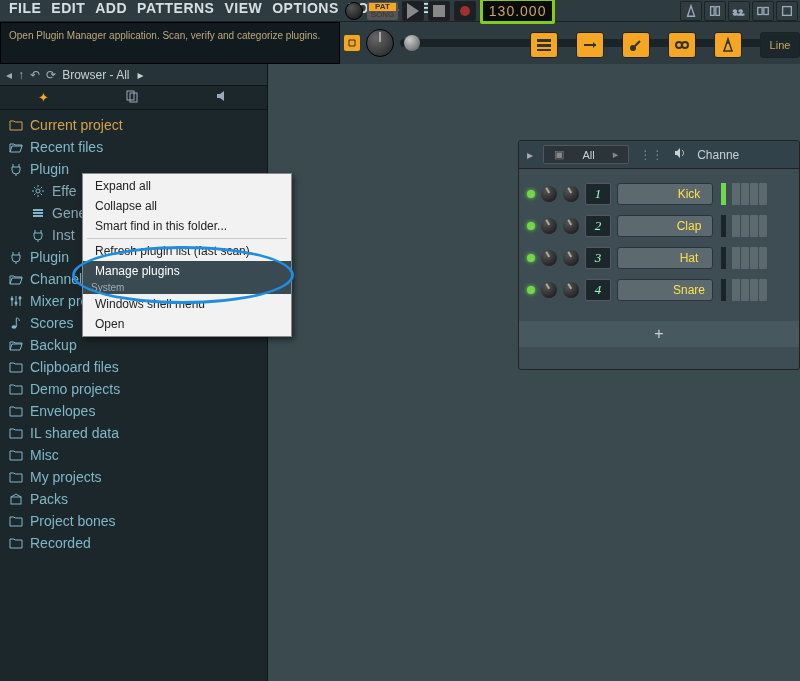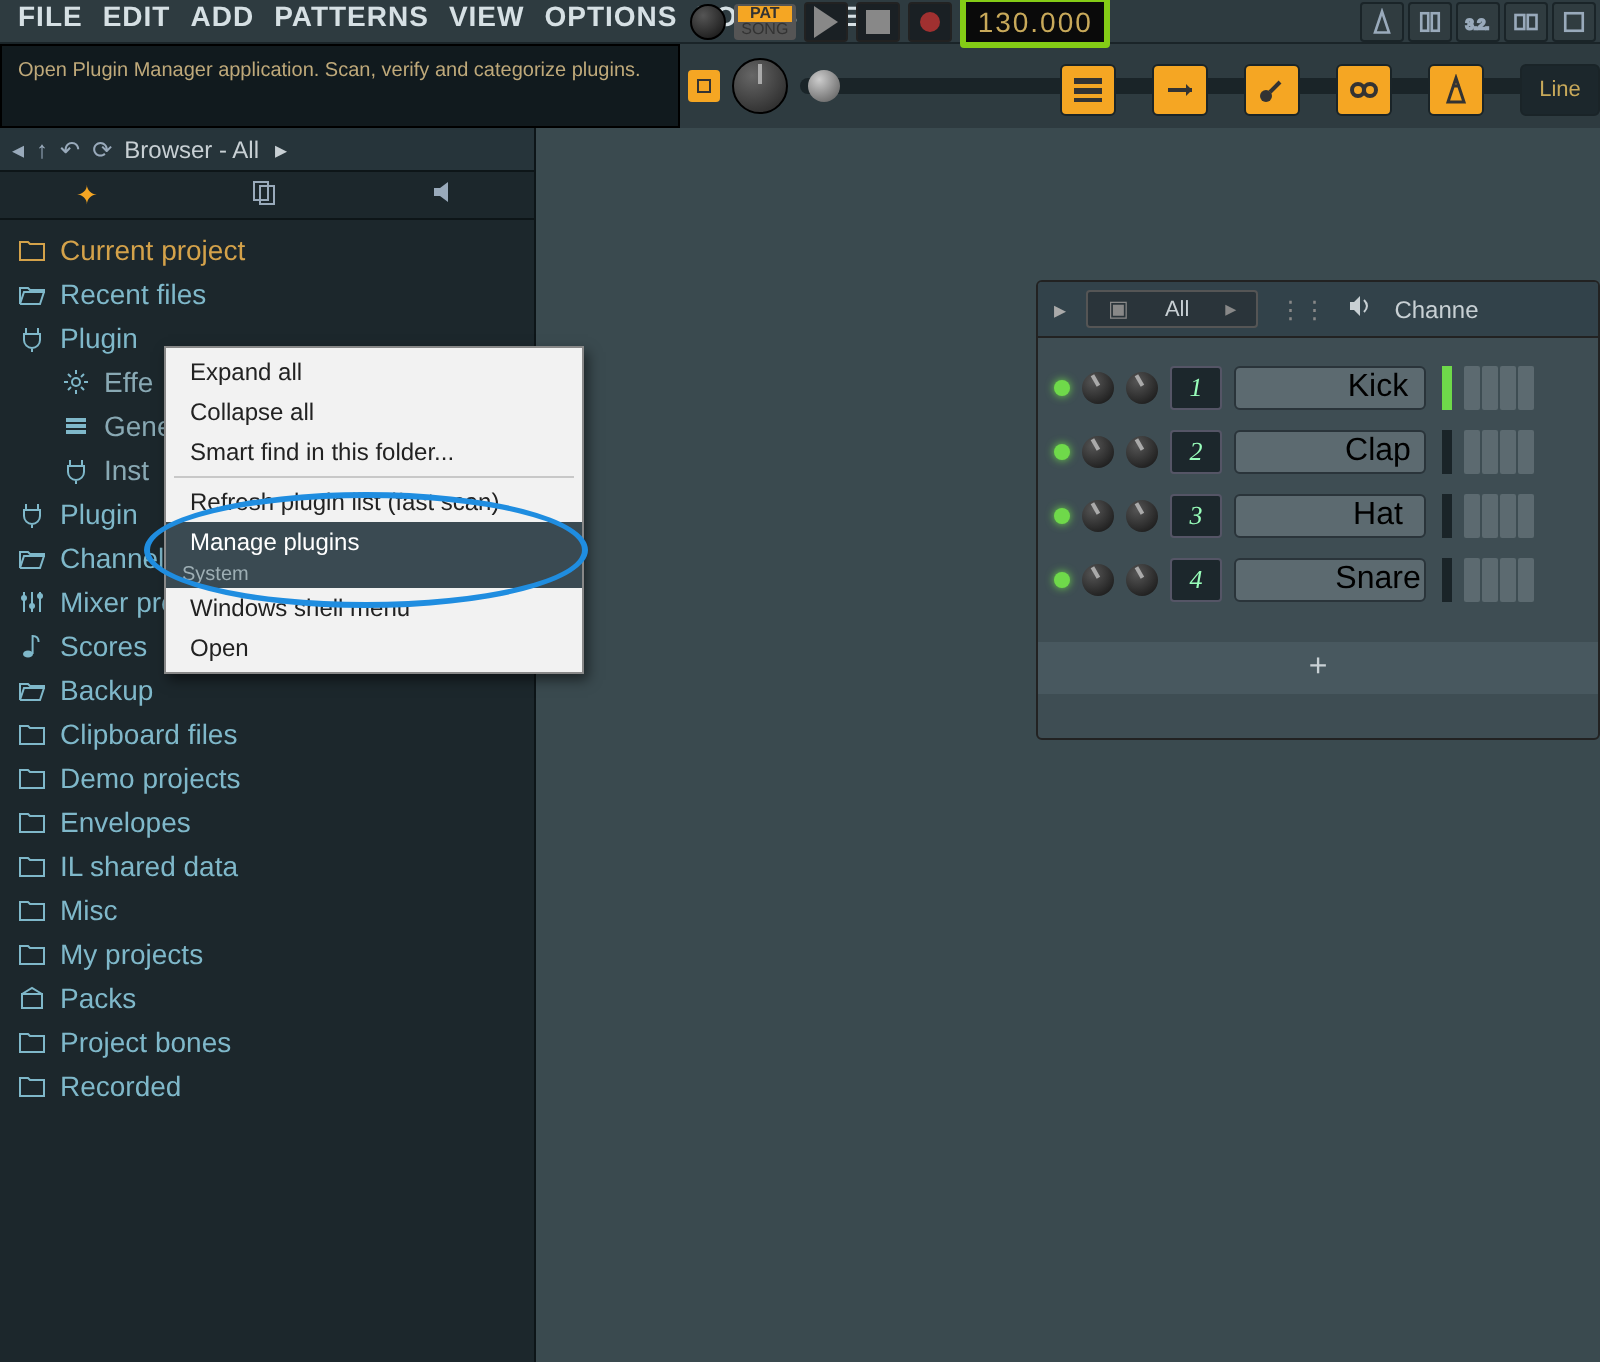--- a/index.html
+++ b/index.html
@@ -64,21 +64,21 @@
   .rack { position: absolute; left: 518px; top: 140px; width: 282px; height: 230px; background: #3e4d53; border: 1px solid #222; border-radius: 3px; color: #c8d0d4; overflow: hidden; }
   .rack-hdr { height: 28px; background: #32424a; display: flex; align-items: center; padding: 0 8px; gap: 10px; border-bottom: 1px solid #222; }
   .rack-hdr .play { color: #aaa; }
   .rack-hdr .all-sel { background: #2a343a; border: 1px solid #555; padding: 2px 10px; border-radius: 2px; font-size: 11px; display: flex; align-items: center; gap: 18px; }
   .rack-body { padding: 10px 0 8px 8px; }
   .ch-row { display: flex; align-items: center; gap: 6px; height: 30px; margin-bottom: 2px; }
   .led { width: 8px; height: 8px; border-radius: 50%; background: #6fd94a; box-shadow: 0 0 4px #6fd94a; }
   .mini-knob { width: 16px; height: 16px; border-radius: 50%; background: radial-gradient(circle at 35% 30%, #555, #111); position: relative; }
   .mini-knob::after { content: ""; position: absolute; width: 1.5px; height: 6px; background: #aaa; left: 50%; top: 1px; transform-origin: bottom; transform: translateX(-50%) rotate(-30deg); }
   .ch-num { width: 26px; height: 22px; background: #1c272c; border: 1px solid #556; border-radius: 2px; display: flex; align-items: center; justify-content: center; font-style: italic; color: #9fb; font-family: Georgia, serif; font-size: 13px; }
-  .ch-btn { width: 96px; height: 22px; background: #5c6a70; border: 1px solid #2a343a; border-radius: 3px; display: flex; align-items: center; justify-content: center; color: #000000; font-size: 16px; padding-left: 48px; }
+  .ch-btn { width: 96px; height: 22px; background: #5c6a70; border: 1px solid #2a343a; border-radius: 3px; display: flex; align-items: center; justify-content: center; color: #fde047; font-size: 12px; padding-left: 48px; }
   .vbar { width: 5px; height: 22px; background: #1a2428; margin-left: 2px; }
   .vbar.lit { background: #6fd94a; }
   .step-grp { display: flex; gap: 1px; }
   .step { width: 8px; height: 22px; background: #5c6a70; border-radius: 1px; }
   .rack-add { height: 26px; background: #48585f; display: flex; align-items: center; justify-content: center; color: #c8d0d4; font-size: 16px; margin-top: 6px; }
 
 </style>
 </head>
 <body>
 

